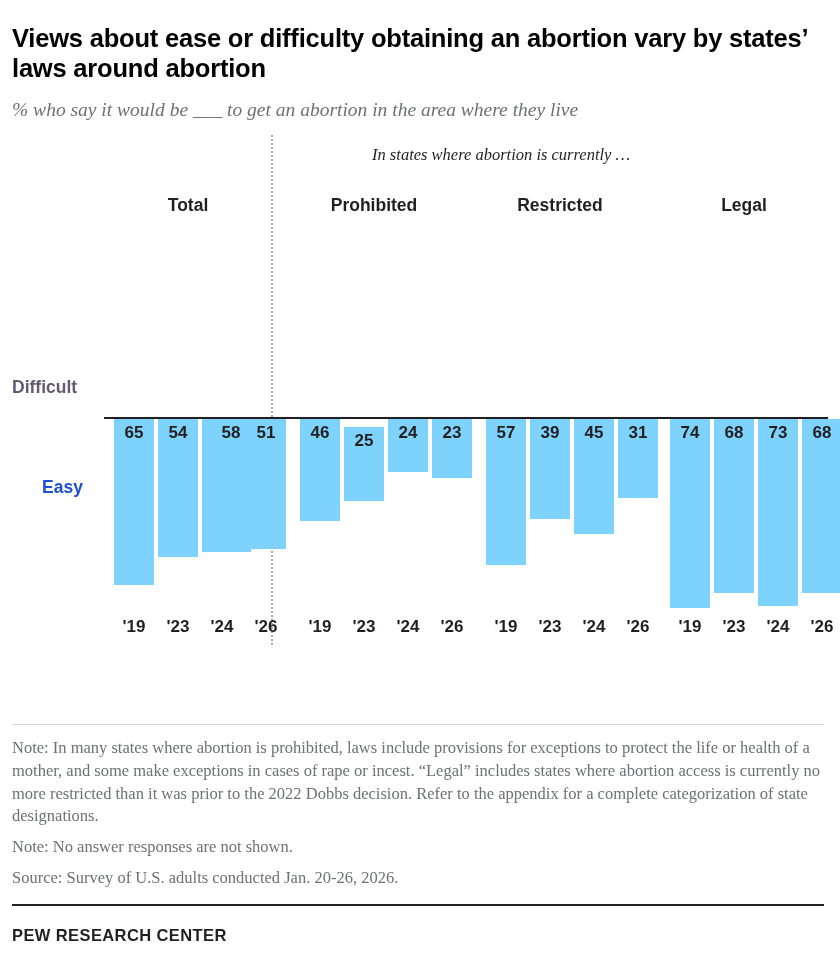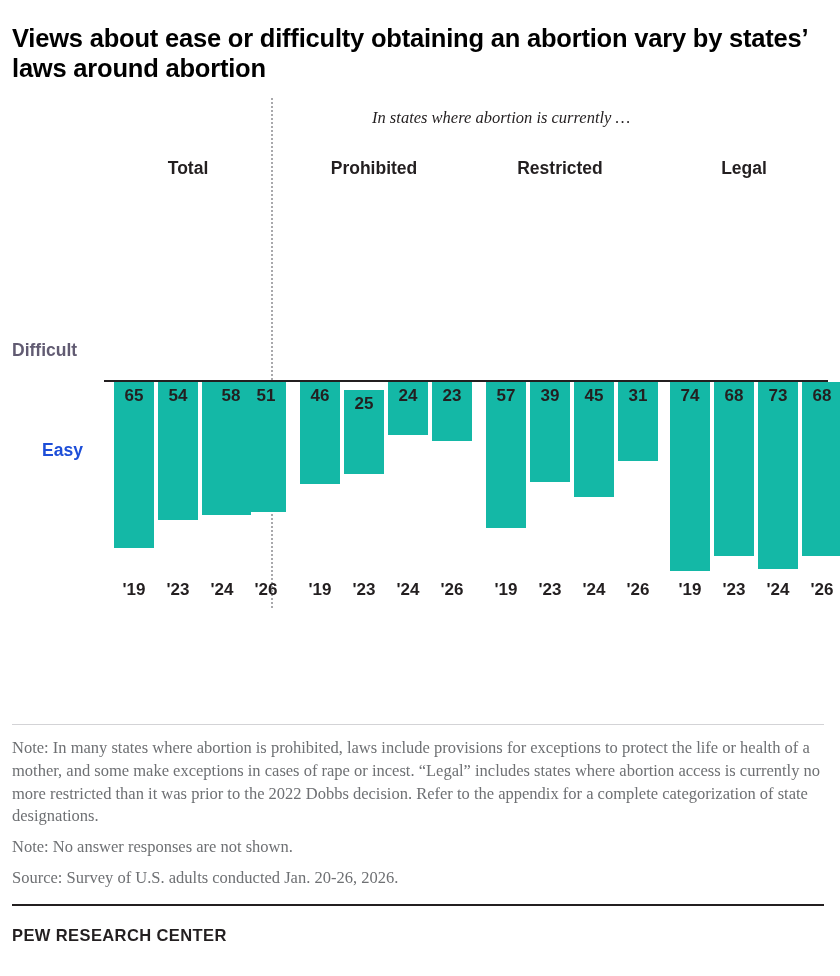--- a/index.html
+++ b/index.html
@@ -98,21 +98,21 @@
     color: #231f20;
   }
   .bar-col {
     position: absolute;
     width: 40px;
   }
   .bar-bottom {
     position: absolute;
     top: 0;
     width: 40px;
-    background: #14b8a6;
+    background: #7dd3fc;
   }
   .val {
     position: absolute;
     width: 40px;
     text-align: center;
     font-size: 17px;
     font-weight: bold;
     color: #ffffff;
   }
   .val.bottom {
@@ -167,20 +167,21 @@
     color: #231f20;
     margin-top: 20px;
   }
 </style>
 </head>
 <body>
 
 <div class="page">
 
   <h1 class="title">Views about ease or difficulty obtaining an abortion vary by states’ laws around abortion</h1>
+  <p class="subtitle">% who say it would be ___ to get an abortion in the area where they live</p>
 
   <div class="chart-wrap">
     <div class="groups-note">In states where abortion is currently …</div>
     <div class="divider"></div>
 
     <div class="axis-label difficult">Difficult</div>
     <div class="axis-label easy">Easy</div>
 
     <div class="group" style="left:92px; width:168px;">
       <div class="group-title">Total</div>
@@ -224,21 +225,21 @@
       <div class="bar-col" style="left:10px;">
 
         <div class="bar-bottom" style="top:292px; height:102px;">
           <div class="val bottom">46</div>
         </div>
         <div class="xtick">'19</div>
       </div>
 
       <div class="bar-col" style="left:54px;">
 
-        <div class="bar-bottom" style="top:300px; height:84px;">
+        <div class="bar-bottom" style="top:300px; height:74px;">
           <div class="val bottom">25</div>
         </div>
         <div class="xtick">'23</div>
       </div>
 
       <div class="bar-col" style="left:98px;">
 
         <div class="bar-bottom" style="top:292px; height:53px;">
           <div class="val bottom">24</div>
         </div>

